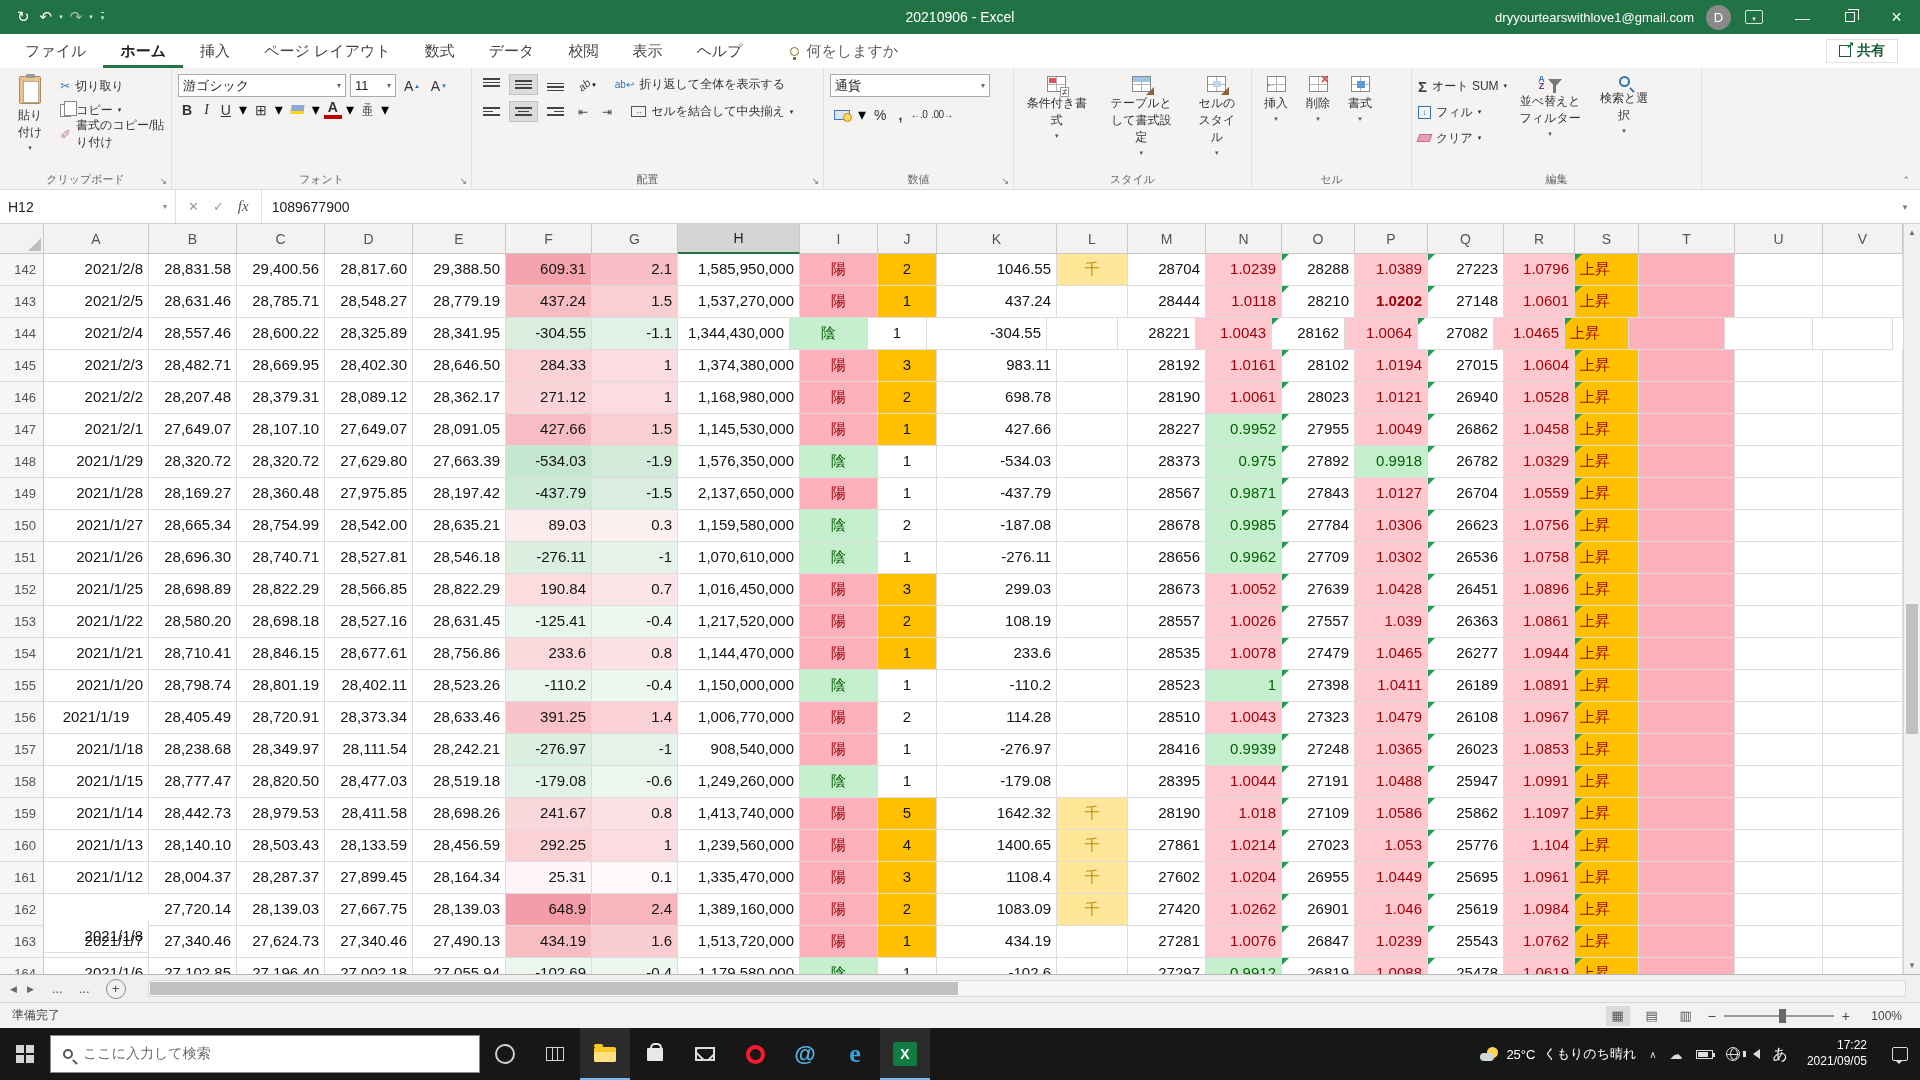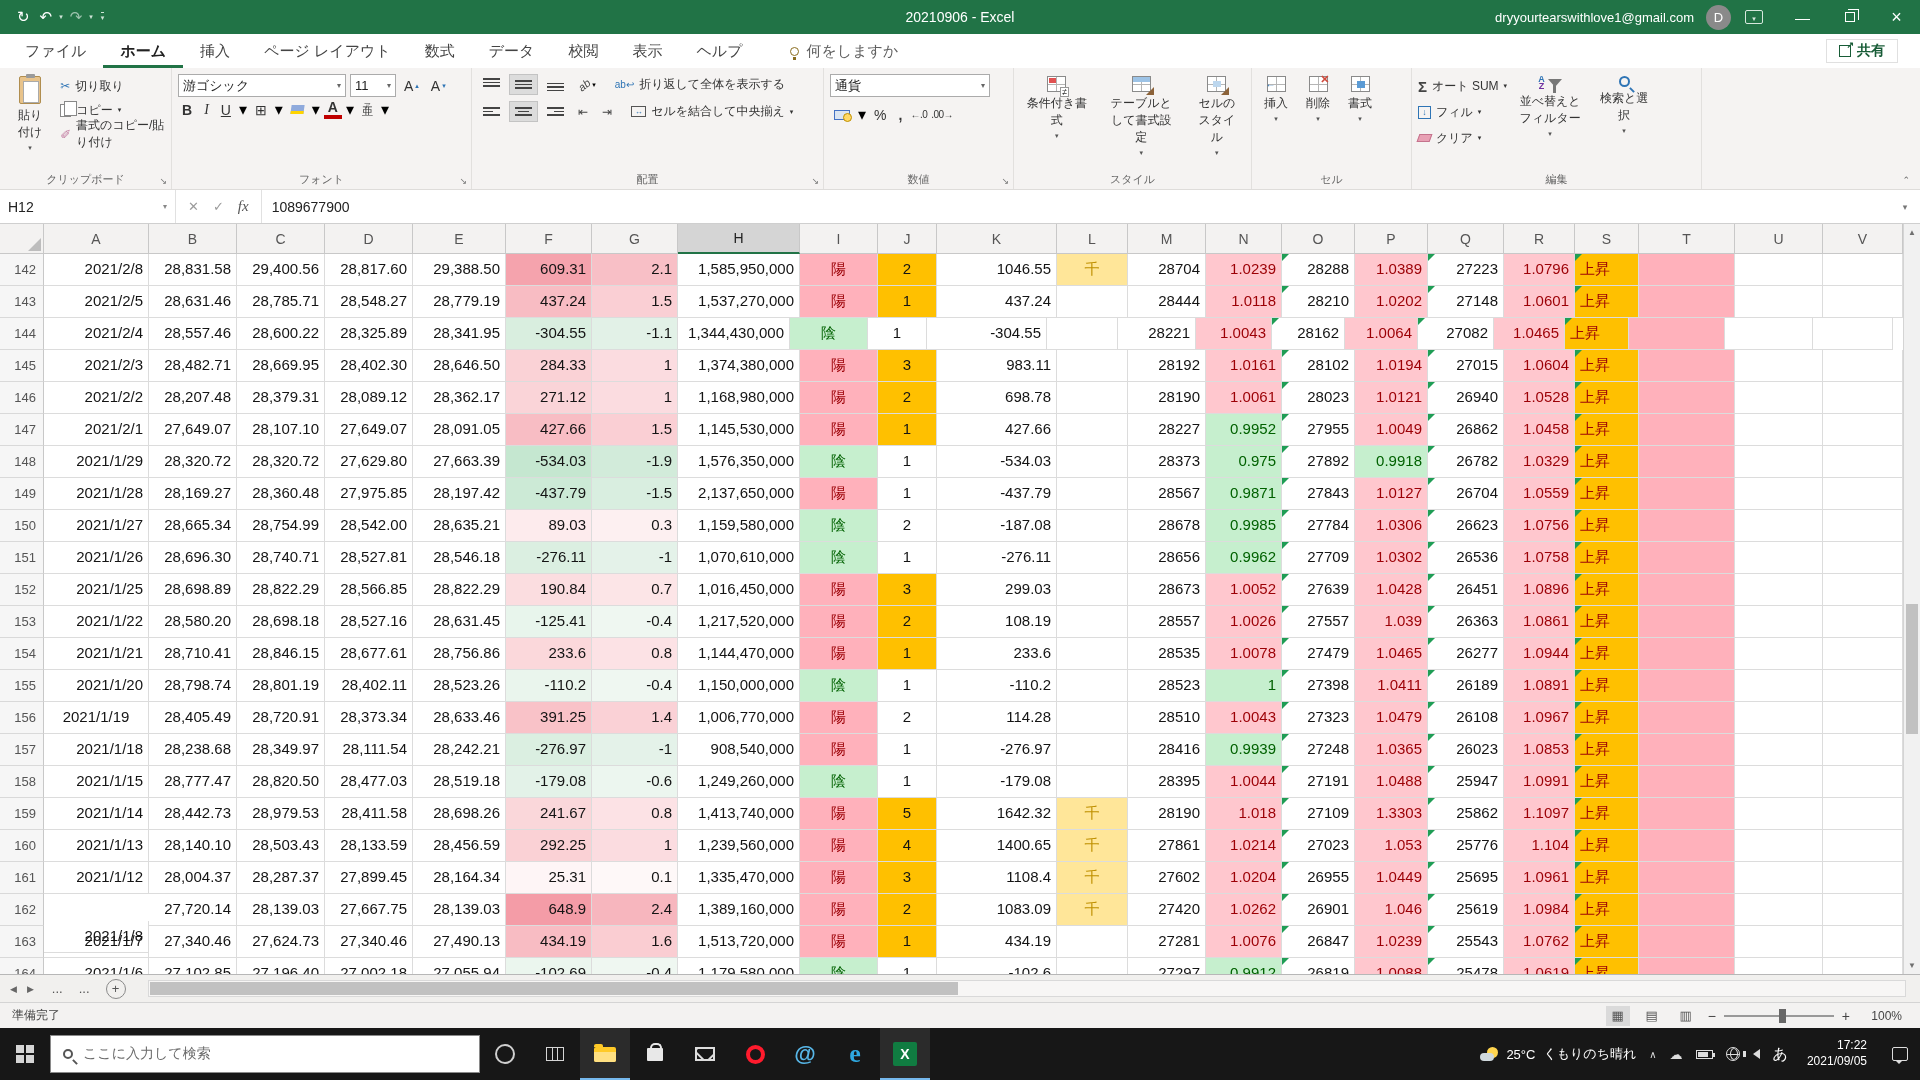--- a/index.html
+++ b/index.html
@@ -540,21 +540,21 @@
           <div class="cell" style="width: 86px; text-align: right; background: rgb(248, 188, 195);"><span>437.24</span></div>
           <div class="cell" style="width: 86px; text-align: right; background: rgb(250, 207, 212);"><span>1.5</span></div>
           <div class="cell" style="width: 122px; text-align: right;"><span>1,537,270,000</span></div>
           <div class="cell" style="width: 78px; text-align: center; background: rgb(255, 177, 187); color: rgb(156, 0, 6);"><span>陽</span></div>
           <div class="cell" style="width: 59px; text-align: center; background: rgb(255, 192, 0);"><span>1</span></div>
           <div class="cell" style="width: 120px; text-align: right;"><span>437.24</span></div>
           <div class="cell" style="width: 71px; text-align: center;"><span></span></div>
           <div class="cell" style="width: 78px; text-align: right;"><span>28444</span></div>
           <div class="cell" style="width: 76px; text-align: right; background: rgb(255, 199, 206); color: rgb(156, 0, 6);"><span>1.0118</span></div>
           <div class="cell" style="width: 73px; text-align: right;"><span class="tri"></span><span>28210</span></div>
-          <div class="cell" style="width: 73px; text-align: right; background: rgb(255, 199, 206); color: rgb(156, 0, 6);"><span>1.0202</span></div>
+          <div class="cell" style="width: 73px; text-align: right; background: rgb(255, 199, 206); color: rgb(156, 0, 6); font-weight: bold;"><span>1.0202</span></div>
           <div class="cell" style="width: 76px; text-align: right;"><span class="tri"></span><span>27148</span></div>
           <div class="cell" style="width: 71px; text-align: right; background: rgb(255, 199, 206); color: rgb(156, 0, 6);"><span>1.0601</span></div>
           <div class="cell" style="width: 64px; text-align: left; background: rgb(255, 192, 0); color: rgb(156, 0, 6);"><span class="tri"></span><span>上昇</span></div>
           <div class="cell" style="width: 96px; background: rgb(255, 177, 187);"><span></span></div>
           <div class="cell" style="width: 88px;"><span></span></div>
           <div class="cell" style="width: 80px;"><span></span></div>
         </div>
         <div class="grow">
           <div class="rowhdr">144</div>
           <div class="cell" style="width: 105px; text-align: right;"><span>2021/2/4</span></div>
@@ -940,21 +940,21 @@
           <div class="cell" style="width: 86px; text-align: right; background: rgb(250, 215, 218);"><span>241.67</span></div>
           <div class="cell" style="width: 86px; text-align: right; background: rgb(252, 226, 229);"><span>0.8</span></div>
           <div class="cell" style="width: 122px; text-align: right;"><span>1,413,740,000</span></div>
           <div class="cell" style="width: 78px; text-align: center; background: rgb(255, 177, 187); color: rgb(156, 0, 6);"><span>陽</span></div>
           <div class="cell" style="width: 59px; text-align: center; background: rgb(255, 192, 0);"><span>5</span></div>
           <div class="cell" style="width: 120px; text-align: right;"><span>1642.32</span></div>
           <div class="cell" style="width: 71px; text-align: center; background: rgb(255, 230, 153); color: rgb(191, 143, 0);"><span>千</span></div>
           <div class="cell" style="width: 78px; text-align: right;"><span>28190</span></div>
           <div class="cell" style="width: 76px; text-align: right; background: rgb(255, 199, 206); color: rgb(156, 0, 6);"><span>1.018</span></div>
           <div class="cell" style="width: 73px; text-align: right;"><span class="tri"></span><span>27109</span></div>
-          <div class="cell" style="width: 73px; text-align: right; background: rgb(255, 199, 206); color: rgb(156, 0, 6);"><span>1.3303</span></div>
+          <div class="cell" style="width: 73px; text-align: right; background: rgb(255, 199, 206); color: rgb(156, 0, 6);"><span>1.0586</span></div>
           <div class="cell" style="width: 76px; text-align: right;"><span class="tri"></span><span>25862</span></div>
           <div class="cell" style="width: 71px; text-align: right; background: rgb(255, 199, 206); color: rgb(156, 0, 6);"><span>1.1097</span></div>
           <div class="cell" style="width: 64px; text-align: left; background: rgb(255, 192, 0); color: rgb(156, 0, 6);"><span class="tri"></span><span>上昇</span></div>
           <div class="cell" style="width: 96px; background: rgb(255, 177, 187);"><span></span></div>
           <div class="cell" style="width: 88px;"><span></span></div>
           <div class="cell" style="width: 80px;"><span></span></div>
         </div>
         <div class="grow">
           <div class="rowhdr">160</div>
           <div class="cell" style="width: 105px; text-align: right;"><span>2021/1/13</span></div>

